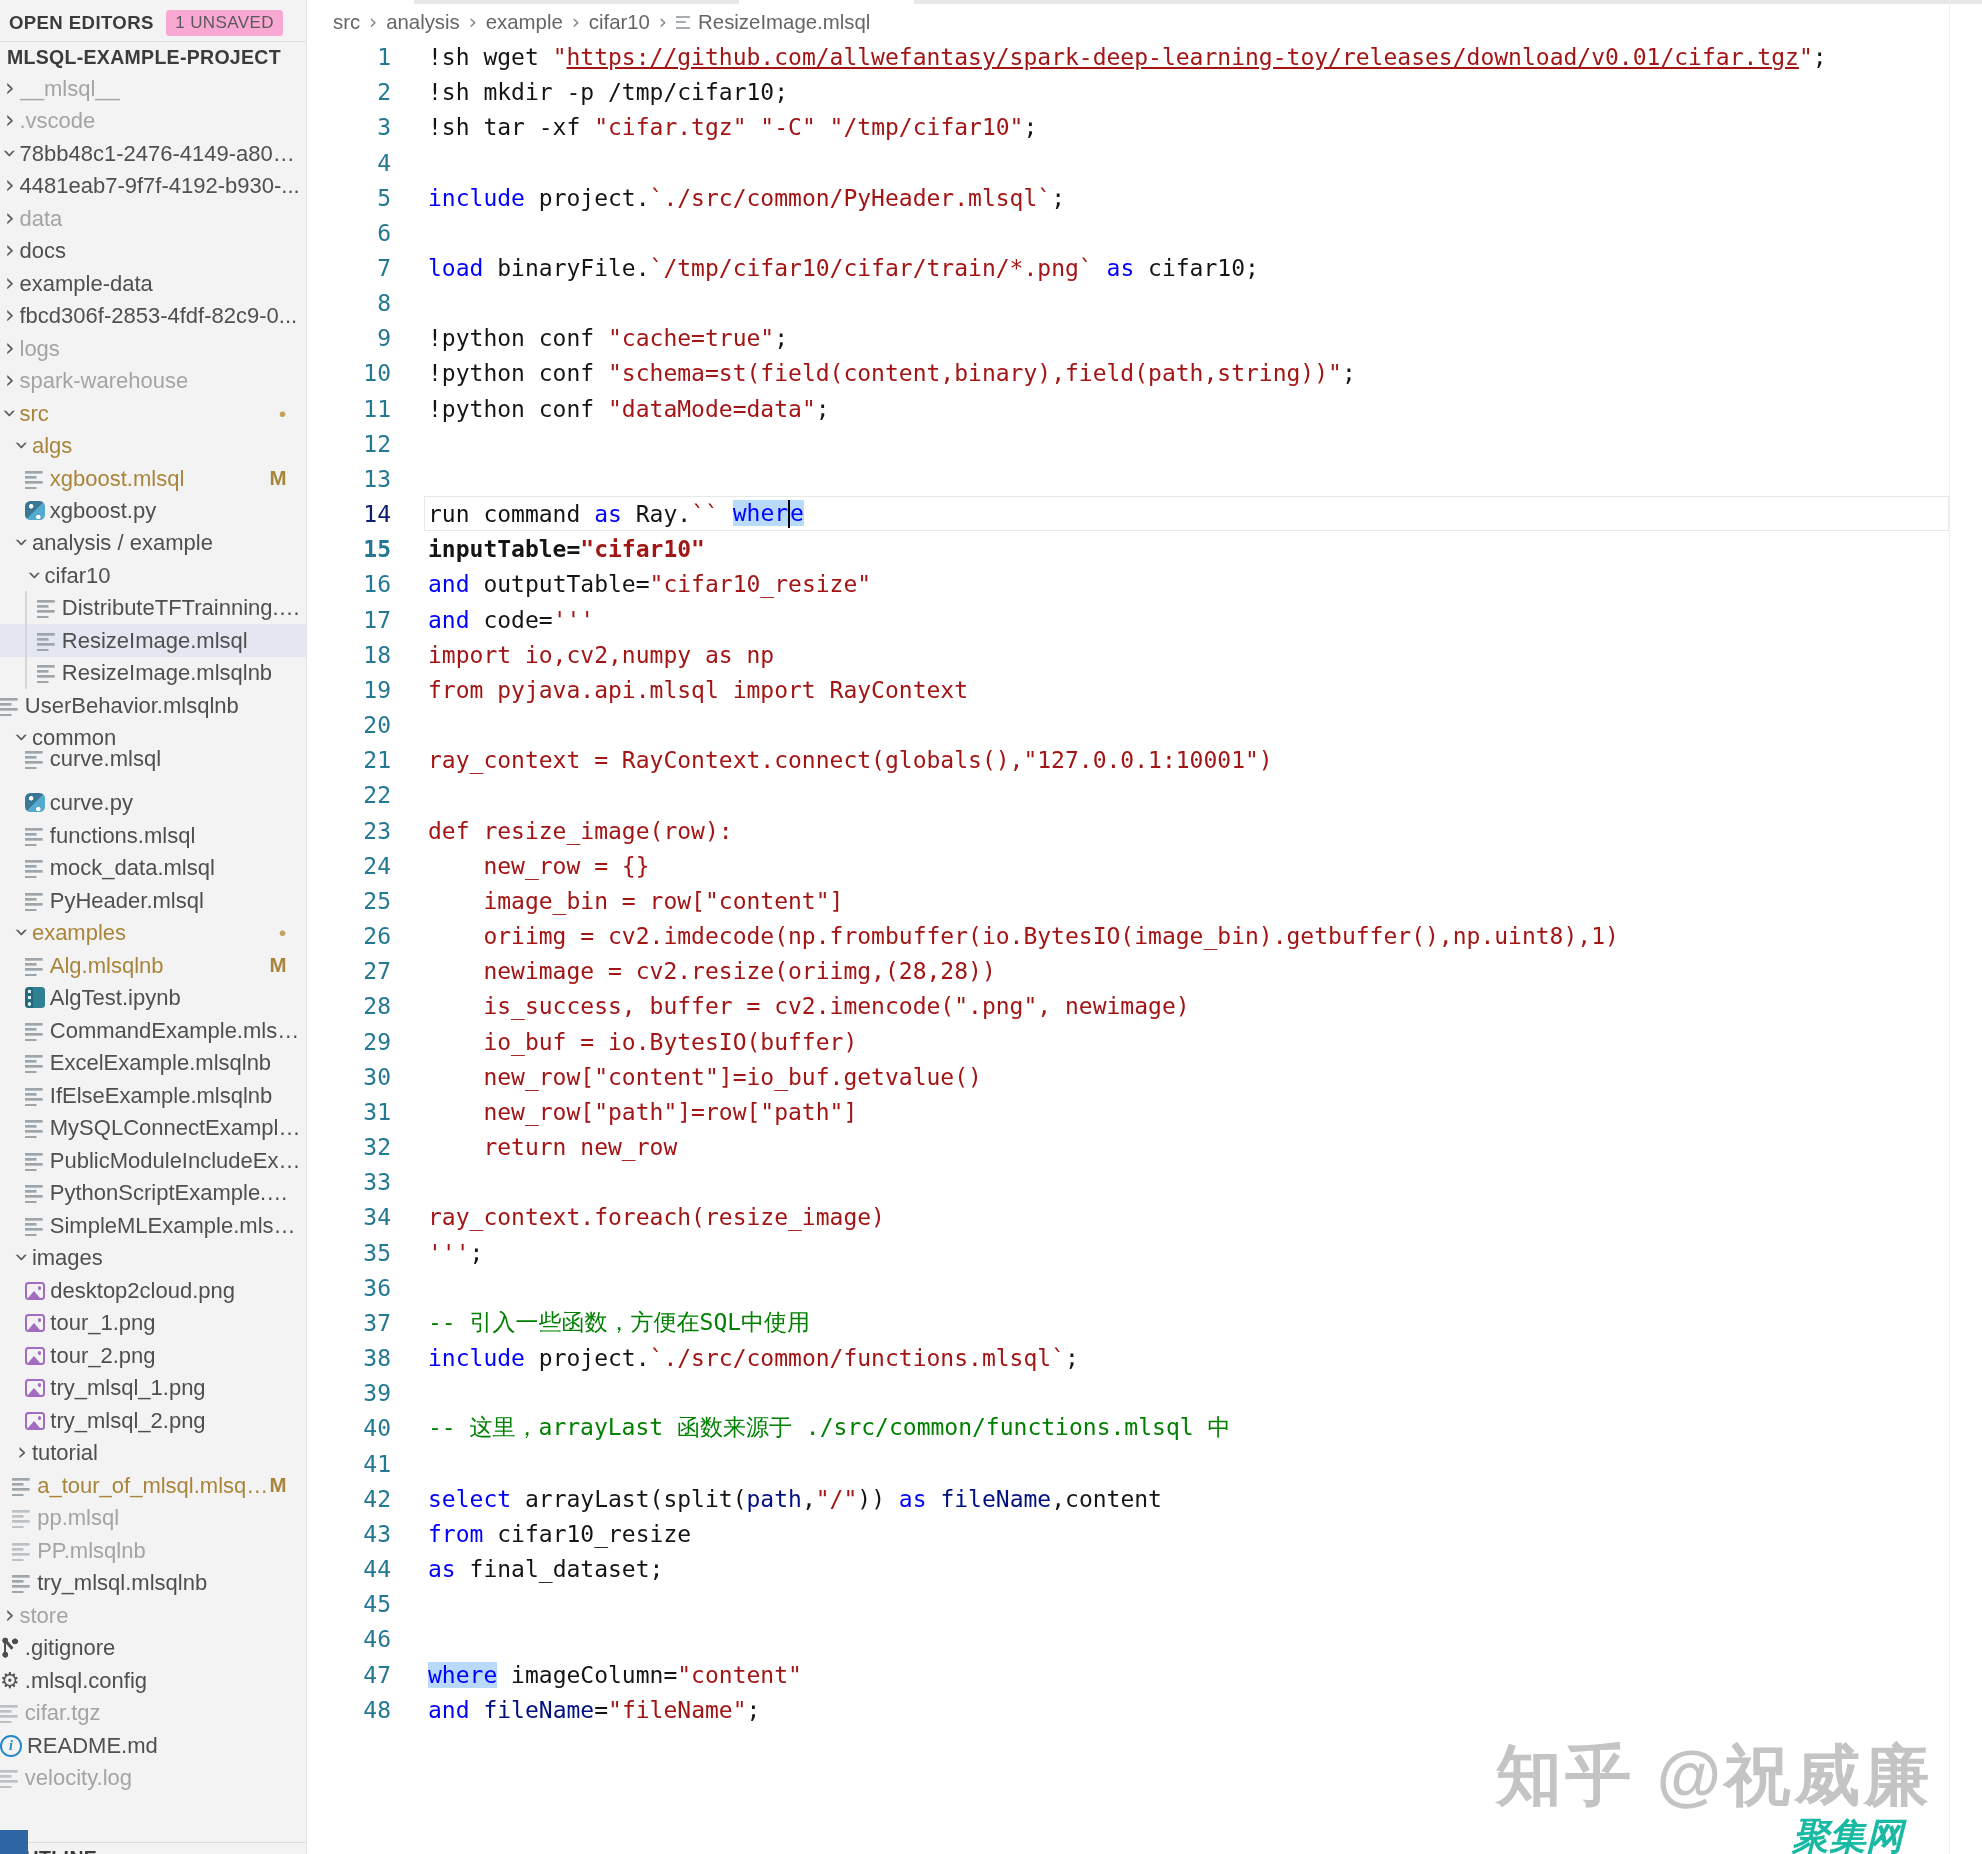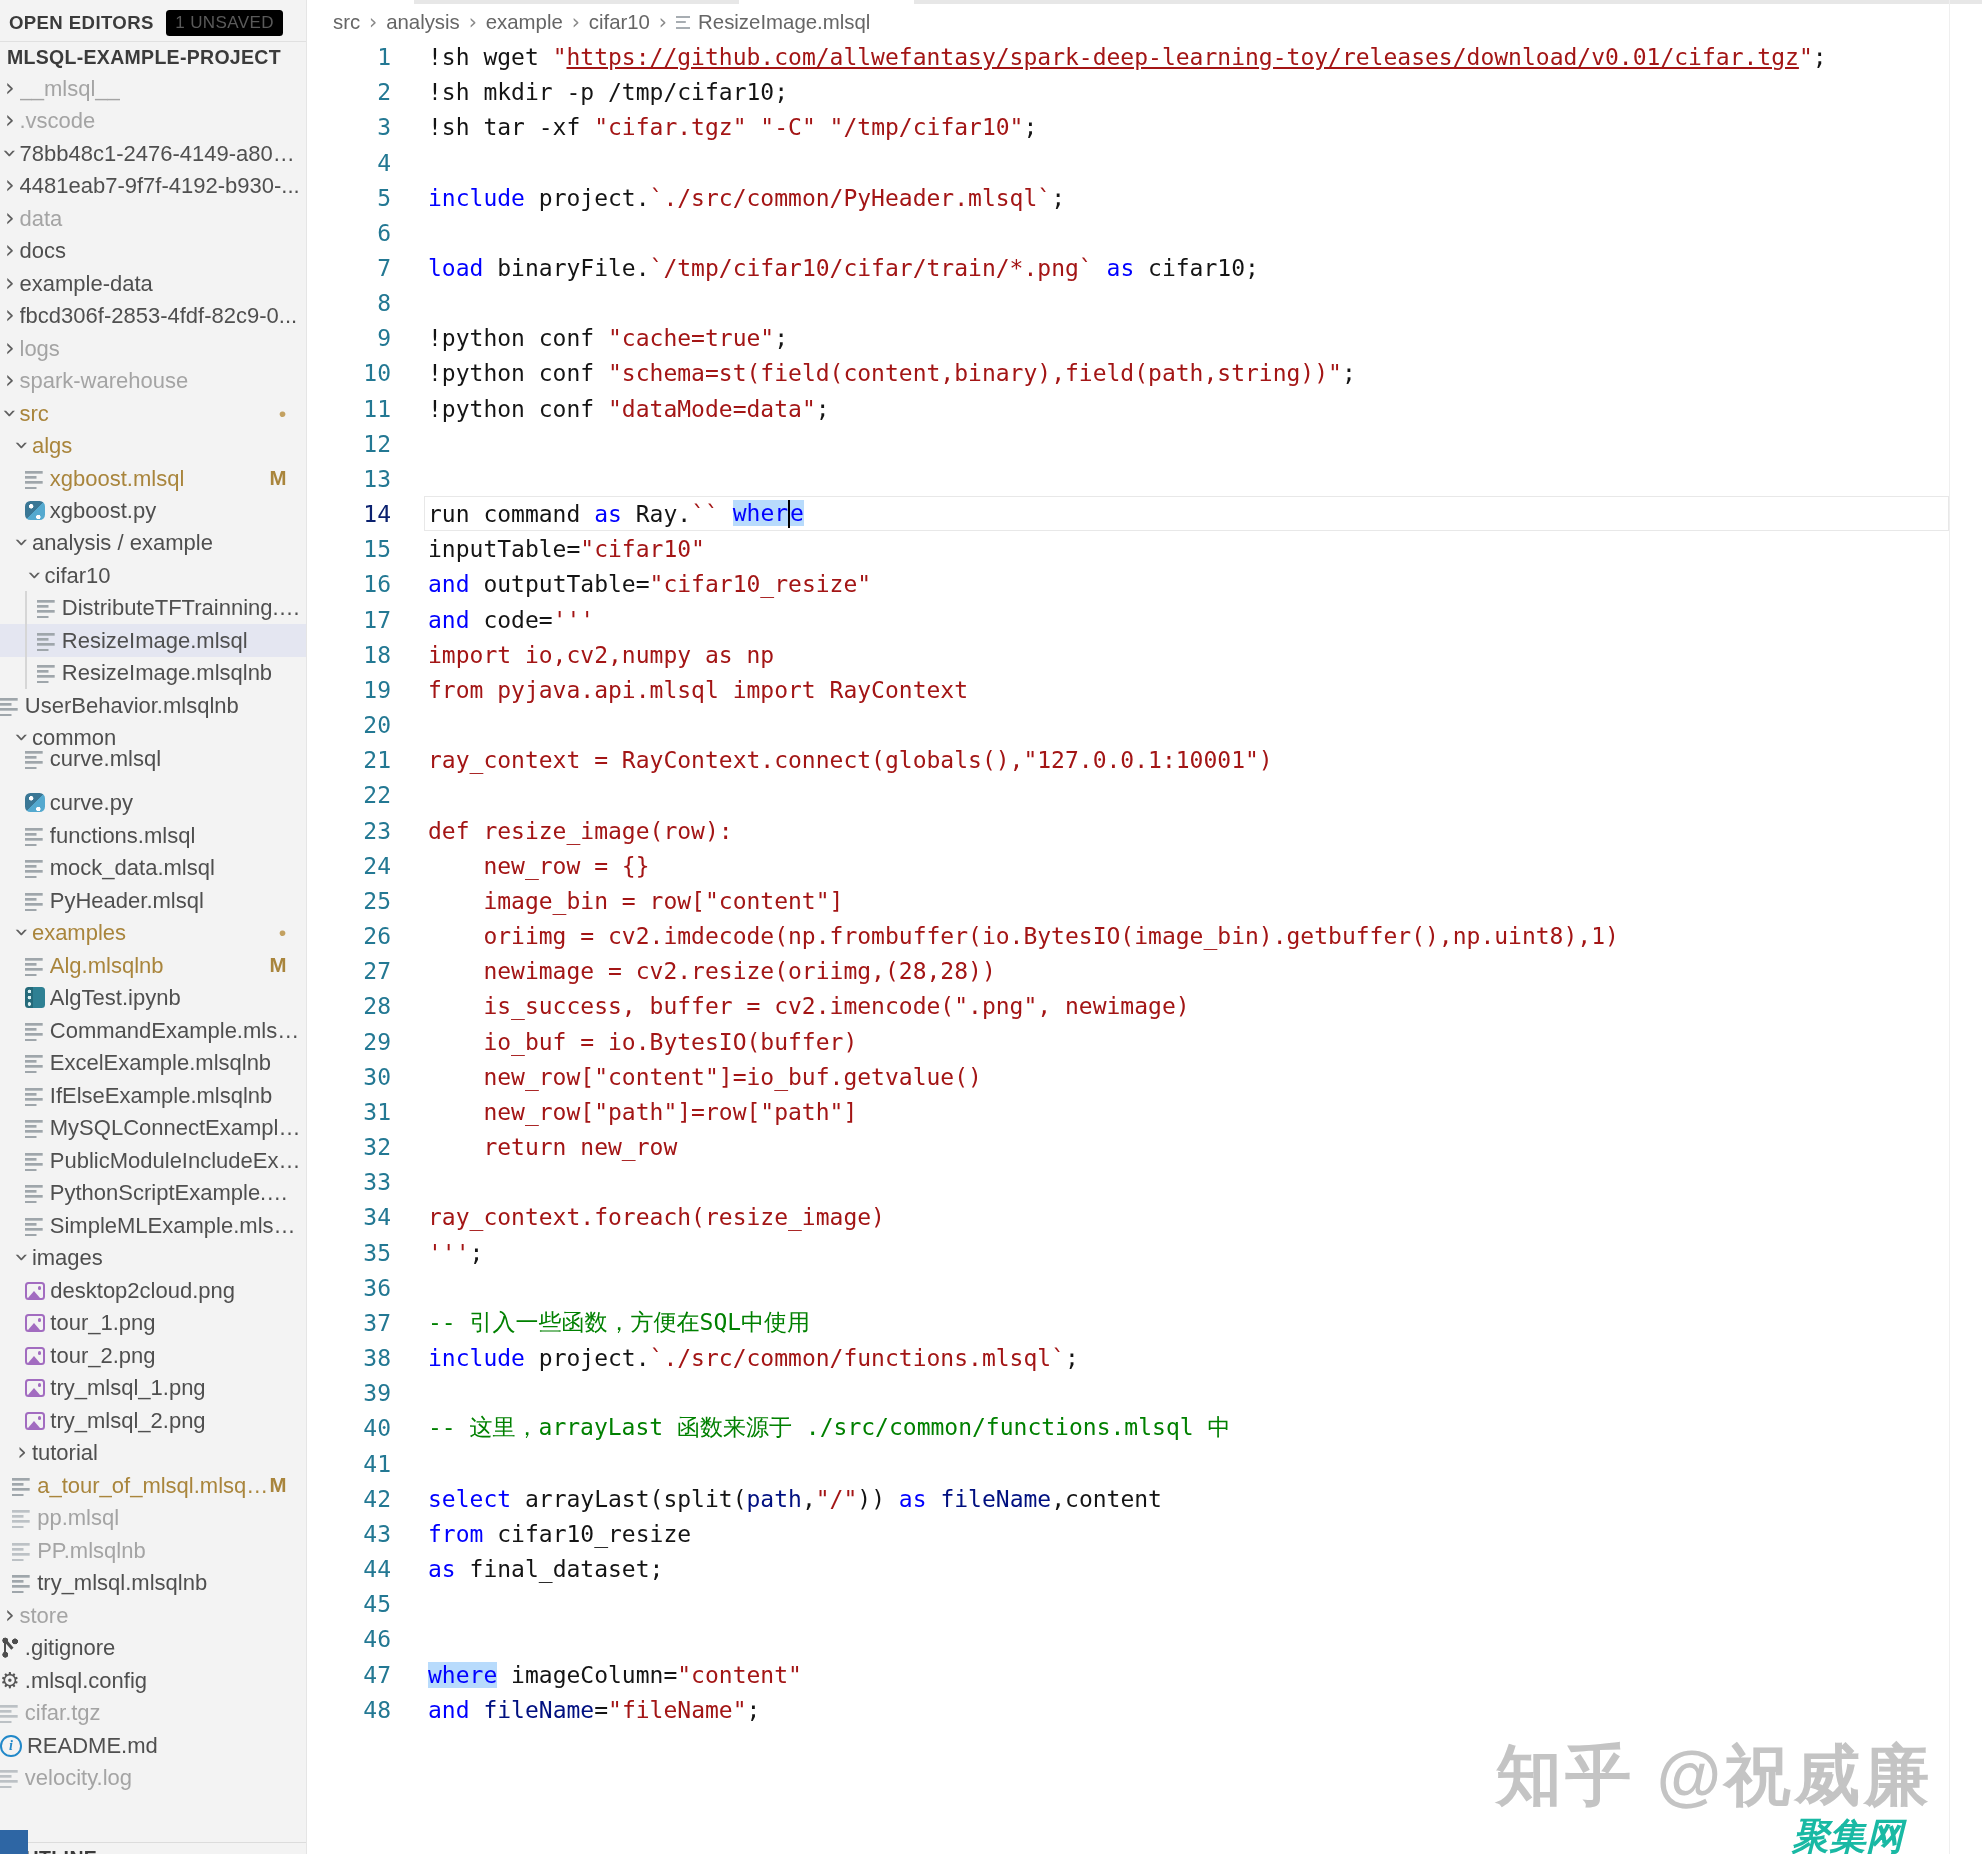--- a/index.html
+++ b/index.html
@@ -5,21 +5,21 @@
   html,body{margin:0;padding:0;}
   body{width:1983px;height:1855px;overflow:hidden;background:#ffffff;
        font-family:"Liberation Sans",sans-serif;position:relative;}
 
   
   #sidebar{position:absolute;left:0;top:0;width:307px;height:1855px;
            background:#f3f3f3;border-right:0.9px solid #e5e5e5;box-sizing:border-box;}
   .sect-head{position:absolute;left:0;width:100%;display:flex;align-items:center;
              font-weight:700;color:#3b3b3b;}
   #openEditorsHead{top:7px;height:32px;font-size:18.6px;letter-spacing:0.4px;padding-left:8.9px;box-sizing:border-box;}
-  #openEditorsHead .badge-pill{margin-left:12.4px;background:#000000;color:#5a5a5a;
+  #openEditorsHead .badge-pill{margin-left:12.4px;background:#f9a8d4;color:#5a5a5a;
              font-weight:400;font-size:17px;padding:2.7px 8.9px;border-radius:3.5px;}
   #sideDivider1{position:absolute;top:41px;left:0;width:100%;height:0.9px;background:#e0e0e0;}
   #projectHead{top:43px;height:28px;font-size:19.5px;letter-spacing:0.3px;padding-left:7px;box-sizing:border-box;}
   #tree{position:absolute;left:0;top:0;width:100%;}
   .trow{position:absolute;left:0;width:100%;height:33px;display:flex;align-items:center;
         box-sizing:border-box;font-size:22px;color:#4f4f4f;cursor:pointer;}
   .trow.sel{background:#e4e6f1;}
   .trow .lbl{white-space:nowrap;overflow:hidden;text-overflow:ellipsis;min-width:0;flex:1;}
   .trow.tone-dim .lbl{color:#a4a4a4;}
   .trow.tone-mod .lbl{color:#a9853c;}
@@ -408,21 +408,21 @@
         <span class="ctext"></span>
       </div>
       <div class="cline" style="top: 461px;">
         <span class="gut">13</span>
         <span class="ctext"></span>
       </div>
       <div class="cline" style="top: 496px;">
         <span class="gut act">14</span>
         <span class="ctext"><span class="tk-d">run command </span><span class="tk-k">as</span><span class="tk-d"> Ray.</span><span class="tk-s">``</span><span class="tk-d"> </span><span class="tk-k hl">wher</span><span class="cursor"></span><span class="tk-k hl">e</span></span>
       </div>
-      <div class="cline" style="top: 531px;">
+      <div class="cline" style="top: 531px; font-weight: bold;">
         <span class="gut">15</span>
         <span class="ctext"><span class="tk-d">inputTable=</span><span class="tk-s">"cifar10"</span></span>
       </div>
       <div class="cline" style="top: 566px;">
         <span class="gut">16</span>
         <span class="ctext"><span class="tk-k">and</span><span class="tk-d"> outputTable=</span><span class="tk-s">"cifar10_resize"</span></span>
       </div>
       <div class="cline" style="top: 602px;">
         <span class="gut">17</span>
         <span class="ctext"><span class="tk-k">and</span><span class="tk-d"> code=</span><span class="tk-s">'''</span></span>

